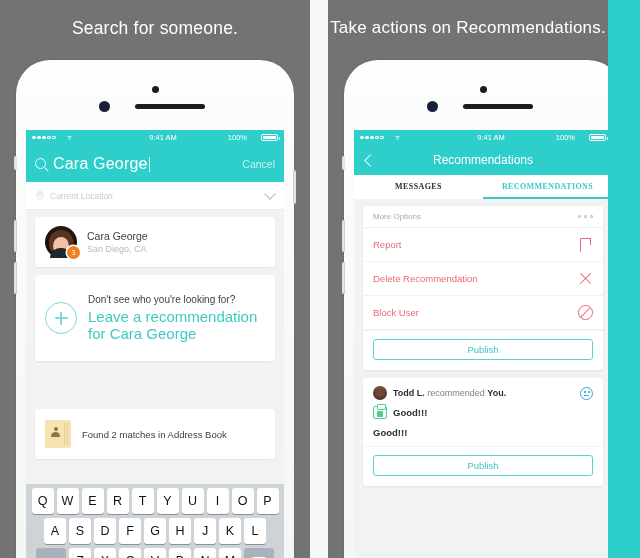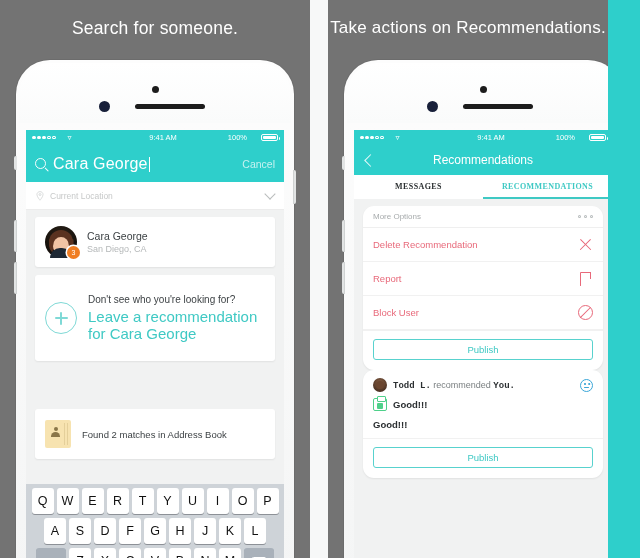--- a/index.html
+++ b/index.html
@@ -138,21 +138,21 @@
   .navbar { background:#2ecfcb; height:30px; display:flex; align-items:center; position:relative; }
   .chev-l { width:9px; height:9px; border-left:1.4px solid rgba(255,255,255,.9); border-top:1.4px solid rgba(255,255,255,.9);
             transform: rotate(-45deg); margin-left: 12px; }
   .navtitle { position:absolute; left:0; width:100%; text-align:center; color:#fff; font-size:12px; }
 
   .tabs { display:flex; background:#fff; height:24px; }
   .tab { flex:1; display:flex; align-items:center; justify-content:center; font-size:8px; font-weight:bold; letter-spacing:.4px; color:#2b2f31; border-bottom:2px solid transparent;font-family:Liberation Serif, serif;}
   .tab.active { color:#3fc9c4; border-bottom-color:#3fc9c4; }
 
   .rpanel { padding: 7px 9px 0; }
-  .rcard { background:#fff; border-radius:11px; box-shadow:0 1px 2px rgba(0,0,0,.07); margin-bottom:0; }
+  .rcard { background:#fff; border-radius:3px; box-shadow:0 1px 2px rgba(0,0,0,.07); margin-bottom:8px; }
   .chead { display:flex; align-items:center; padding:6px 10px; border-bottom:1px solid #efefef; }
   .chead .lbl { font-size:8px; color:#a7abac; flex:1; }
   .dots3 { display:flex; gap:2.5px; }
   .dots3 i { width:3.5px;height:3.5px;border-radius:50%;box-shadow:inset 0 0 0 1px #b8bcbd; display:block;}
   .act { display:flex; align-items:center; padding:9px 10px; border-bottom:1px solid #f1f1f1; }
   .act:last-of-type { border-bottom: 0; }
   .act .t { flex:1; font-size:9.5px; color:#e8697a; }
   .ic { width:15px; height:15px; position:relative; }
   .ic.x::before,.ic.x::after{content:"";position:absolute;left:50%;top:50%;width:15px;height:1.4px;background:#e8697a;margin:-0.7px 0 0 -7.5px;border-radius:1px;}
   .ic.x::before{transform:rotate(45deg);} .ic.x::after{transform:rotate(-45deg);}
@@ -162,21 +162,21 @@
   .ic.ban::after{content:"";position:absolute;left:50%;top:50%;width:15px;height:1.4px;background:#e8697a;margin:-0.7px 0 0 -7.5px;transform:rotate(-45deg);}
 
   .pubwrap { padding: 8px 10px 10px; border-top:1px solid #f1f1f1; }
   .publish { border:1px solid #58d2ce; border-radius:3px; height:21px; display:flex; align-items:center; justify-content:center;
              color:#3fc9c4; font-size:9.5px; background:#fff; }
 
   .recrow { display:flex; align-items:center; gap:6px; padding:8px 10px 2px; }
   .av2 { width:14px;height:14px;border-radius:50%;background:radial-gradient(circle at 50% 35%,#8a6246 0%,#4a3022 75%);flex:0 0 auto;position:relative;}
   .av2::after{content:"";position:absolute;left:3px;top:3px;width:8px;height:8px;border-radius:50%;background:#6b4630;}
   .recrow .t { font-size:9px; color:#7b8082; flex:1; }
-  .recrow .t b { color:#2b2f31;font-family:Liberation Mono, monospace; }
+  .recrow .t b { color:#2b2f31; }
   .smiley { width:13px;height:13px;border-radius:50%;border:1.3px solid #3aa6d8; position:relative; flex:0 0 auto;}
   .smiley::before{content:"";position:absolute;left:3px;top:3.5px;width:1.6px;height:1.6px;border-radius:50%;background:#3aa6d8;box-shadow:4.2px 0 0 #3aa6d8;}
   .smiley::after{content:"";position:absolute;left:3px;bottom:2.5px;width:5px;height:1.3px;background:#3aa6d8;border-radius:1px;}
 
   .goodrow { display:flex; align-items:center; gap:6px; padding:4px 10px 4px; }
   .gicon { width:14px;height:13px;border:1.4px solid #4ed08a;border-radius:2px;position:relative;flex:0 0 auto;}
   .gicon::before{content:"";position:absolute;left:2.5px;top:-3px;width:7px;height:4px;border:1.4px solid #4ed08a;border-radius:1px;background:#fff;}
   .gicon::after{content:"";position:absolute;left:3px;top:3.5px;width:6px;height:6px;background:#4ed08a;border-radius:1px;}
   .goodrow .g { font-size:9.5px; font-weight:bold; color:#2b2f31; }
   .plain { padding:4px 10px 8px; font-size:9.5px; font-weight:bold; color:#2b2f31; }
@@ -364,26 +364,26 @@
           <div class="rcard">
             <div class="chead">
               <span class="lbl">More Options</span>
               <span class="dots3">
                   <i></i>
                   <i></i>
                   <i></i>
                 </span>
             </div>
             <div class="act">
+              <span class="t">Report</span>
+              <span class="ic flag"></span>
+            </div>
+            <div class="act">
               <span class="t">Delete Recommendation</span>
               <span class="ic x"></span>
-            </div>
-            <div class="act">
-              <span class="t">Report</span>
-              <span class="ic flag"></span>
             </div>
             <div class="act">
               <span class="t">Block User</span>
               <span class="ic ban"></span>
             </div>
             <div class="pubwrap">
               <div class="publish">Publish</div>
             </div>
           </div>
 

